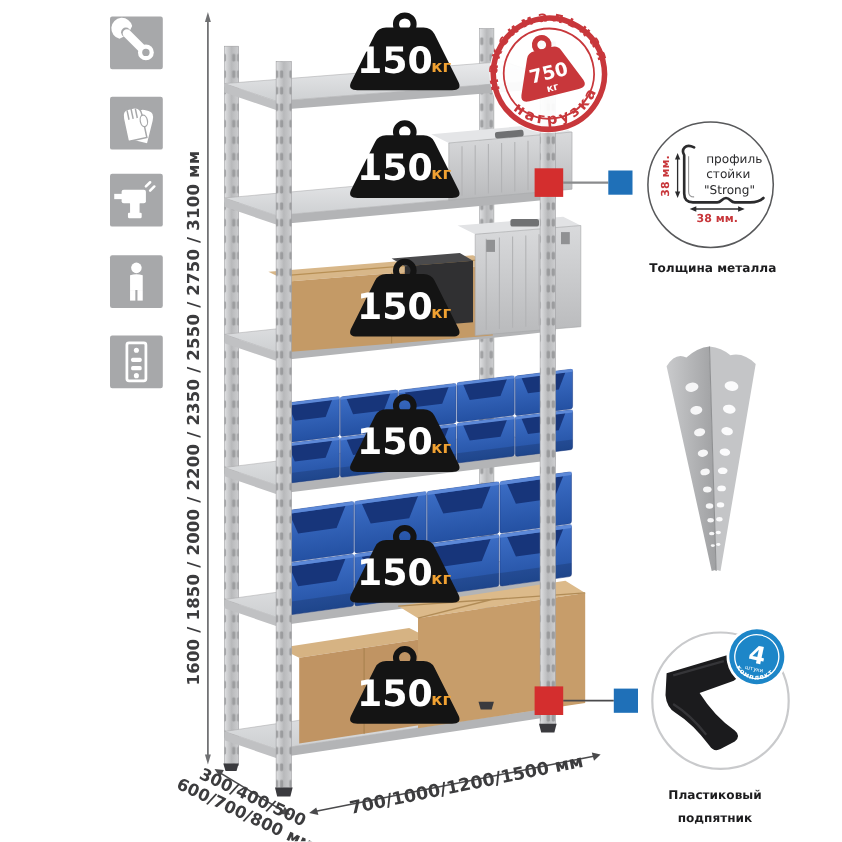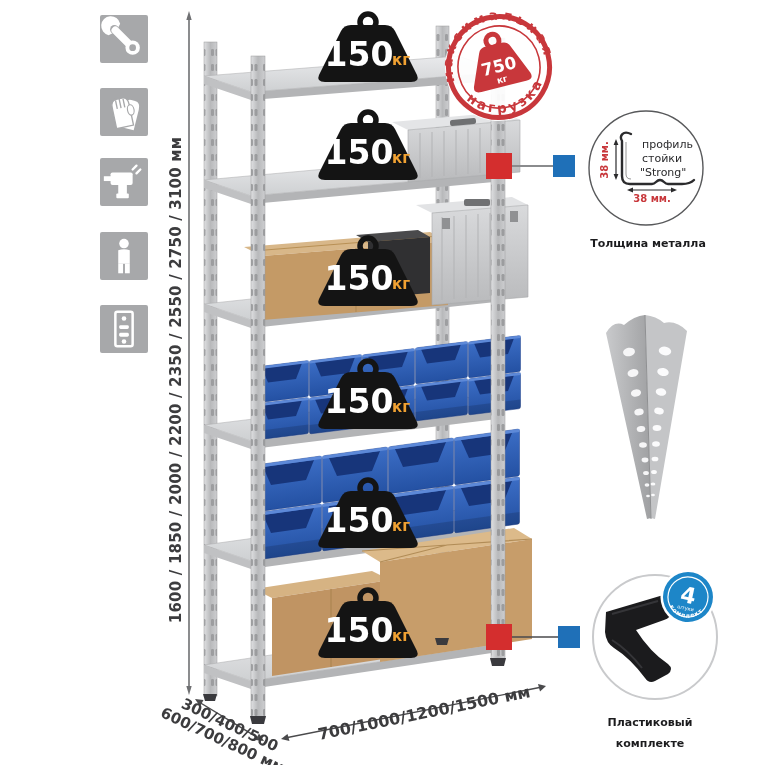--- a/index.html
+++ b/index.html
@@ -468,16 +468,16 @@
     <div>300/400/500</div>
     <div>600/700/800 мм</div>
   </div>
   <div class="lbl lbl-width">700/1000/1200/1500 мм</div>
 
   <div class="caption cap-thickness">
     <div>Толщина металла</div>
   </div>
   <div class="caption cap-foot">
     <div>Пластиковый</div>
-    <div>комплекте</div>
+    <div>подпятник</div>
   </div>
 
 </div>
 
 </body></html>

